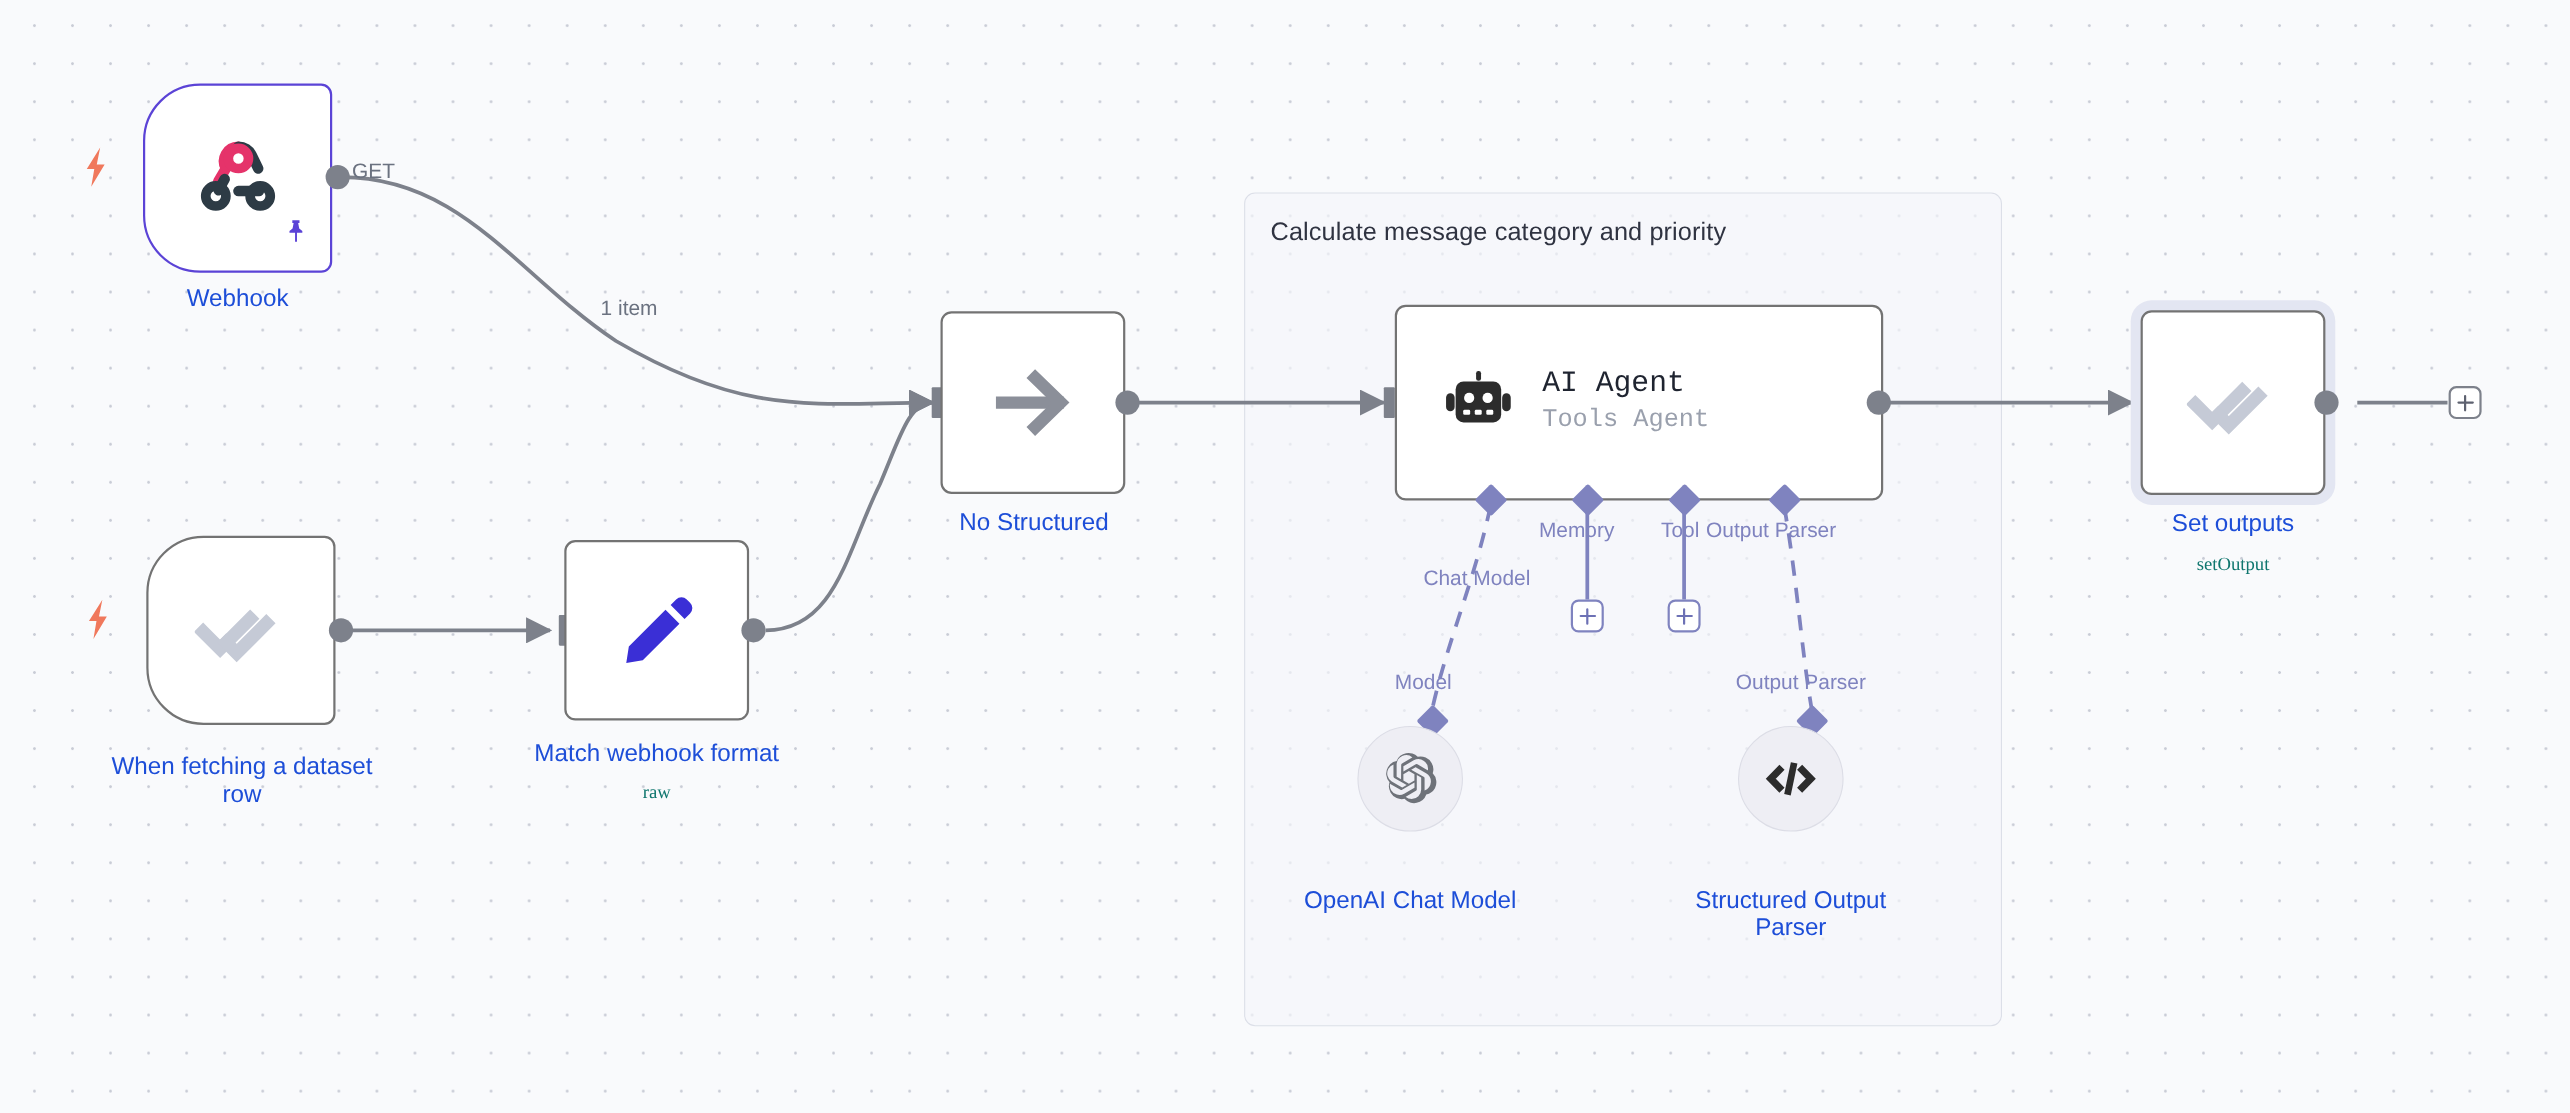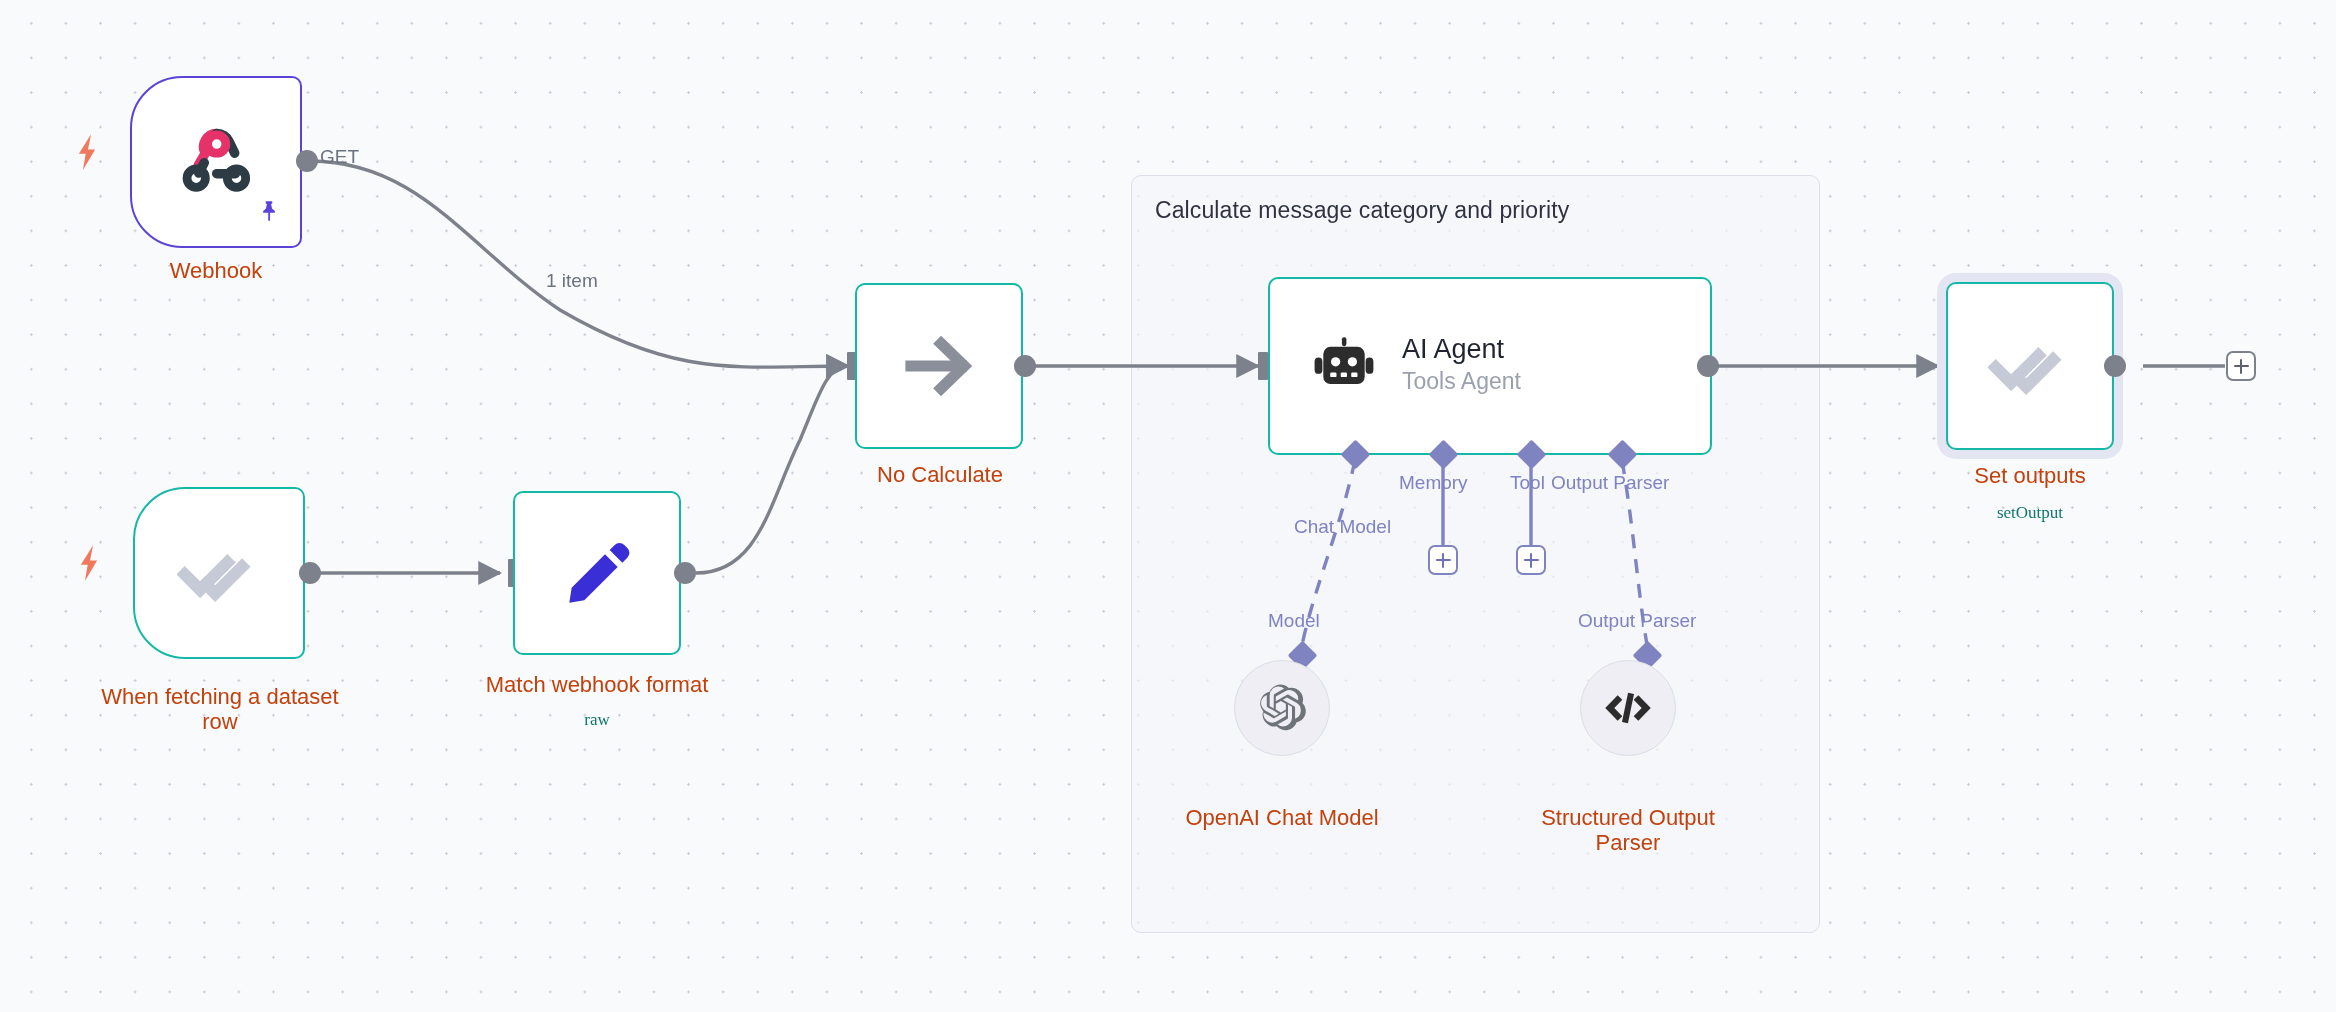--- a/index.html
+++ b/index.html
@@ -32,38 +32,38 @@
     font-size:23px;
     color:#2f3341;
     letter-spacing:.1px;
     white-space:nowrap;
   }
 
   
   .node{
     position:absolute;
     background:#ffffff;
-    border:2px solid #14b8a6;
+    border:2px solid #737373;
     border-radius:10px;
     box-sizing:border-box;
-    display:flex;align-items:center;justify-content:center;
+    display:flex;align-items:center;justify-content:center;font-family:Liberation Mono, monospace;
   }
   .node.trigger{
     border-top-left-radius:52px;
     border-bottom-left-radius:52px;
   }
   .node.pinned{ border-color:#5b43d6; }
   .node.selected-halo{
     box-shadow:0 0 0 9px #e3e6f2;
   }
   .node-label{
     position:absolute;
     text-align:center;
     font-size:22px;
-    color:#c2410c;
+    color:#1d4ed8;
     line-height:1.15;
     white-space:pre-line;
   }
   .node-sublabel{
     position:absolute;
     text-align:center;
     font-size:17px;
     color:#0f766e;
     font-family:Liberation Serif, serif;
   }
@@ -223,21 +223,21 @@
 <div class="node-sublabel" style="left:447px;top:710px;width:300px;">raw</div>
 
 <div class="port-in" style="left:847px;top:352px;"></div>
 <div class="node" style="left:855px;top:283px;width:168px;height:166px;">
   <svg width="84" height="84" viewBox="0 0 24 24">
     <path d="M4 12h14.4" fill="none" stroke="#8b8f99" stroke-width="3.2" stroke-linecap="square"></path>
     <path d="M12.6 5.6 19.2 12l-6.6 6.4" fill="none" stroke="#8b8f99" stroke-width="3.2" stroke-linecap="square" stroke-linejoin="miter"></path>
   </svg>
 </div>
 <div class="port-out" style="left:1014px;top:355px;"></div>
-<div class="node-label" style="left:795px;top:462px;width:290px;">No Calculate</div>
+<div class="node-label" style="left:795px;top:462px;width:290px;">No Structured</div>
 <div class="edge-label" style="left:546px;top:250px;margin-top:20px;">1 item</div>
 
 <div class="port-in" style="left:1258px;top:352px;"></div>
 <div class="node wide" style="left:1268px;top:277px;width:444px;height:178px;">
   <svg width="72" height="72" viewBox="0 0 24 24">
     <rect x="11.3" y="2.4" width="1.5" height="3" rx=".7" fill="#2c2c2c"></rect>
     <rect x="5.1" y="5.6" width="13.8" height="12.4" rx="2.4" fill="#2c2c2c"></rect>
     <rect x="2.2" y="9.2" width="2.6" height="5.4" rx="1.3" fill="#2c2c2c"></rect>
     <rect x="19.2" y="9.2" width="2.6" height="5.4" rx="1.3" fill="#2c2c2c"></rect>
     <circle cx="9.2" cy="10.6" r="1.55" fill="#ffffff"></circle>

